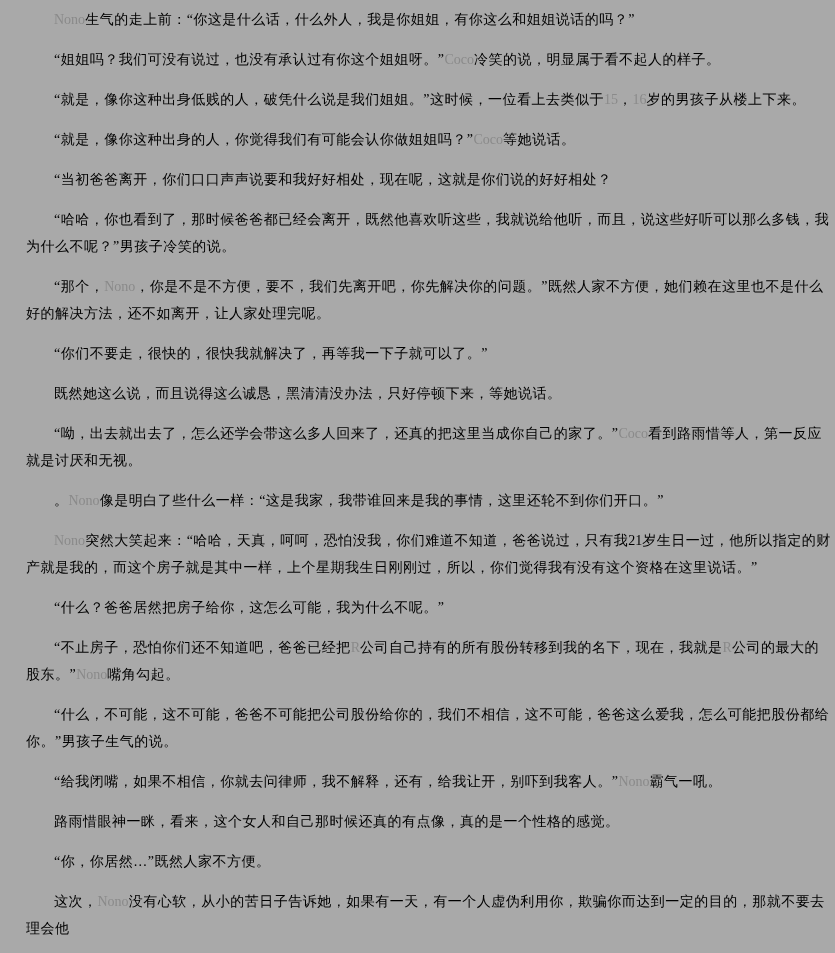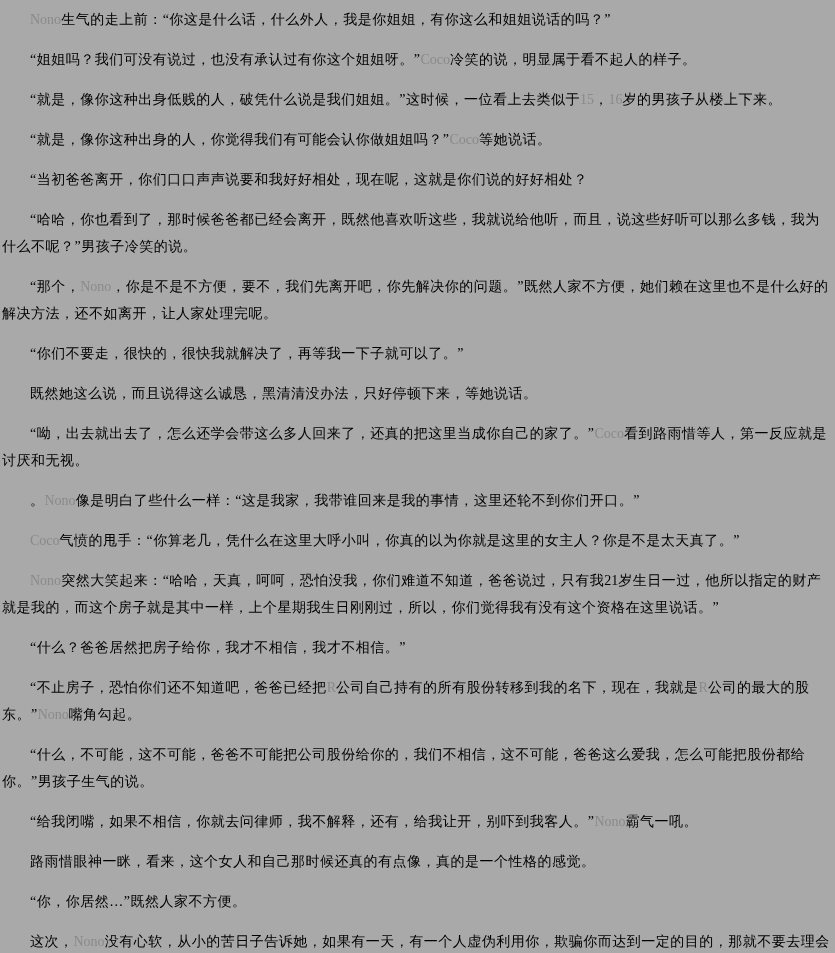--- a/index.html
+++ b/index.html
@@ -6,20 +6,21 @@
     margin: 0;
     padding: 0;
   }
   .page {
     position: relative;
     width: 835px;
     height: 953px;
     overflow: hidden;
     box-sizing: border-box;
     font-family: "Liberation Serif", "DejaVu Serif", serif;
+    padding-left: 24px;
   }
   .novel-text {
     padding: 6px 3px 0 2px;
   }
   .novel-text p {
     margin: 0 0 13px 0;
     font-size: 14px;
     line-height: 27px;
     text-indent: 28px;
     letter-spacing: 0.5px;
@@ -37,23 +38,22 @@
       <p><span>“姐姐吗？我们可没有说过，也没有承认过有你这个姐姐呀。”</span><span class="latin-run" style="color: rgb(138, 138, 138);">Coco</span><span>冷笑的说，明显属于看不起人的样子。</span></p>
       <p><span>“就是，像你这种出身低贱的人，破凭什么说是我们姐姐。”这时候，一位看上去类似于</span><span class="latin-run" style="color: rgb(138, 138, 138); margin-top: 28px;">15</span><span>，</span><span class="latin-run" style="color: rgb(138, 138, 138);">16</span><span>岁的男孩子从楼上下来。</span></p>
       <p><span>“就是，像你这种出身的人，你觉得我们有可能会认你做姐姐吗？”</span><span class="latin-run" style="color: rgb(138, 138, 138);">Coco</span><span>等她说话。</span></p>
       <p><span>“当初爸爸离开，你们口口声声说要和我好好相处，现在呢，这就是你们说的好好相处？</span></p>
       <p><span>“哈哈，你也看到了，那时候爸爸都已经会离开，既然他喜欢听这些，我就说给他听，而且，说这些好听可以那么多钱，我为什么不呢？”男孩子冷笑的说。</span></p>
       <p><span>“那个，</span><span class="latin-run" style="color: rgb(138, 138, 138);">Nono</span><span>，你是不是不方便，要不，我们先离开吧，你先解决你的问题。”既然人家不方便，她们赖在这里也不是什么好的解决方法，还不如离开，让人家处理完呢。</span></p>
       <p><span>“你们不要走，很快的，很快我就解决了，再等我一下子就可以了。”</span></p>
       <p><span>既然她这么说，而且说得这么诚恳，黑清清没办法，只好停顿下来，等她说话。</span></p>
       <p><span>“呦，出去就出去了，怎么还学会带这么多人回来了，还真的把这里当成你自己的家了。”</span><span class="latin-run" style="color: rgb(138, 138, 138);">Coco</span><span>看到路雨惜等人，第一反应就是讨厌和无视。</span></p>
       <p><span>。</span><span class="latin-run" style="color: rgb(138, 138, 138);">Nono</span><span>像是明白了些什么一样：“这是我家，我带谁回来是我的事情，这里还轮不到你们开口。”</span></p>
-      <p><span class="latin-run" style="color: rgb(138, 138, 138);">Coco</span><span>气愤的甩手：“你算老几，凭什么在这里大呼小叫，你真的以为你就是这里的女主人？你是不是太天真了。”</span></p>
       <p><span class="latin-run" style="color: rgb(138, 138, 138);">Nono</span><span>突然大笑起来：“哈哈，天真，呵呵，恐怕没我，你们难道不知道，爸爸说过，只有我</span><span class="latin-run" style="color: #000000;">21</span><span>岁生日一过，他所以指定的财产就是我的，而这个房子就是其中一样，上个星期我生日刚刚过，所以，你们觉得我有没有这个资格在这里说话。”</span></p>
-      <p><span>“什么？爸爸居然把房子给你，我才不相信，我才不相信。”</span></p>
+      <p><span>“什么？爸爸居然把房子给你，这怎么可能，我为什么不呢。”</span></p>
       <p><span>“不止房子，恐怕你们还不知道吧，爸爸已经把</span><span class="latin-run" style="color: rgb(138, 138, 138);">R</span><span>公司自己持有的所有股份转移到我的名下，现在，我就是</span><span class="latin-run" style="color: rgb(138, 138, 138);">R</span><span>公司的最大的股东。”</span><span class="latin-run" style="color: rgb(138, 138, 138);">Nono</span><span>嘴角勾起。</span></p>
       <p><span>“什么，不可能，这不可能，爸爸不可能把公司股份给你的，我们不相信，这不可能，爸爸这么爱我，怎么可能把股份都给你。”男孩子生气的说。</span></p>
       <p><span>“给我闭嘴，如果不相信，你就去问律师，我不解释，还有，给我让开，别吓到我客人。”</span><span class="latin-run" style="color: rgb(138, 138, 138);">Nono</span><span>霸气一吼。</span></p>
       <p><span>路雨惜眼神一眯，看来，这个女人和自己那时候还真的有点像，真的是一个性格的感觉。</span></p>
       <p><span>“你，你居然…”既然人家不方便。</span></p>
       <p><span>这次，</span><span class="latin-run" style="color: rgb(138, 138, 138);">Nono</span><span>没有心软，从小的苦日子告诉她，如果有一天，有一个人虚伪利用你，欺骗你而达到一定的目的，那就不要去理会他</span></p>
     </div>
 </div>
 
 </body></html>

